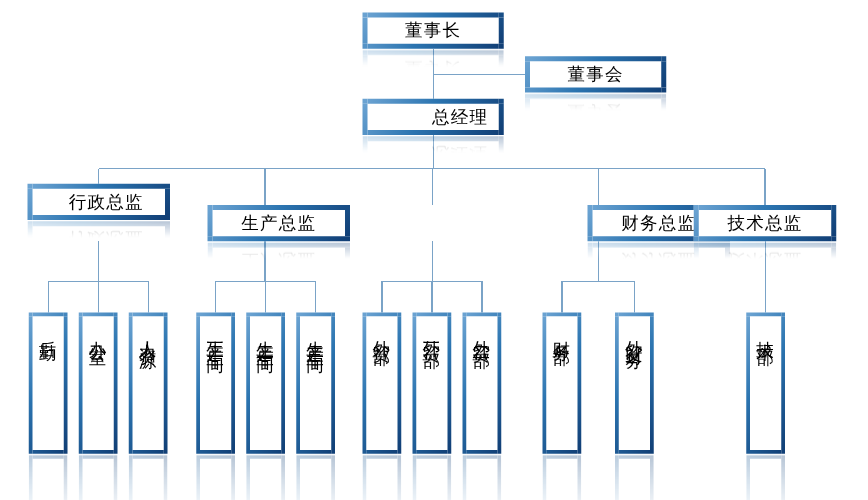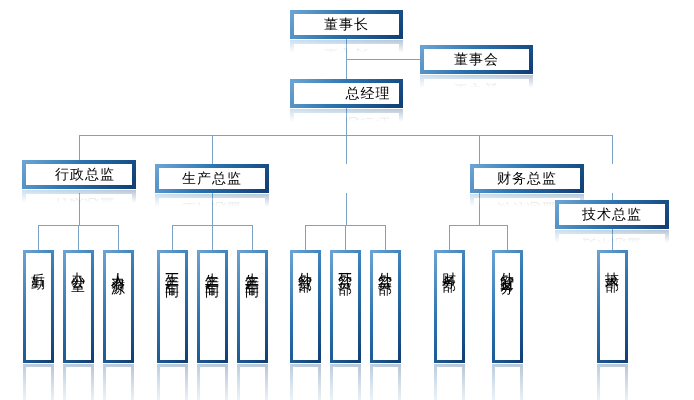--- a/index.html
+++ b/index.html
@@ -55,25 +55,25 @@
     line-height: 1;
   }
   .label { white-space: nowrap; }
 
   
   #n-chairman { left: 290px; top: 10px;  width: 113px; }
   #n-board    { left: 420px; top: 45px;  width: 113px; }
   #n-gm       { left: 290px; top: 79px;  width: 113px; padding-left: 43px; }
 
   
-  #n-admin      { left: 22px;  top: 160px; padding-left: 12px; }
-  #n-production { left: 155px; top: 164px; border-radius: 14px; }
+  #n-admin      { left: 22px;  top: 147px; padding-left: 12px; }
+  #n-production { left: 166px; top: 164px; border-radius: 14px; }
   #n-sales      { left: 289px; top: 164px; }
   #n-finance    { left: 422px; top: 164px; margin-left: 48px; }
-  #n-tech       { left: 555px; top: 164px; margin-top: 36px; }
+  #n-tech       { left: 555px; top: 164px; }
 
   
   .vnode { top: 250px; }
   #n-logistics   { left: 23px;  }
   #n-office      { left: 63px;  }
   #n-hr          { left: 103px; }
   #n-workshop1   { left: 157px; }
   #n-workshop2   { left: 197px; }
   #n-workshop3   { left: 237px; }
   #n-ftrade-dept { left: 290px; }

